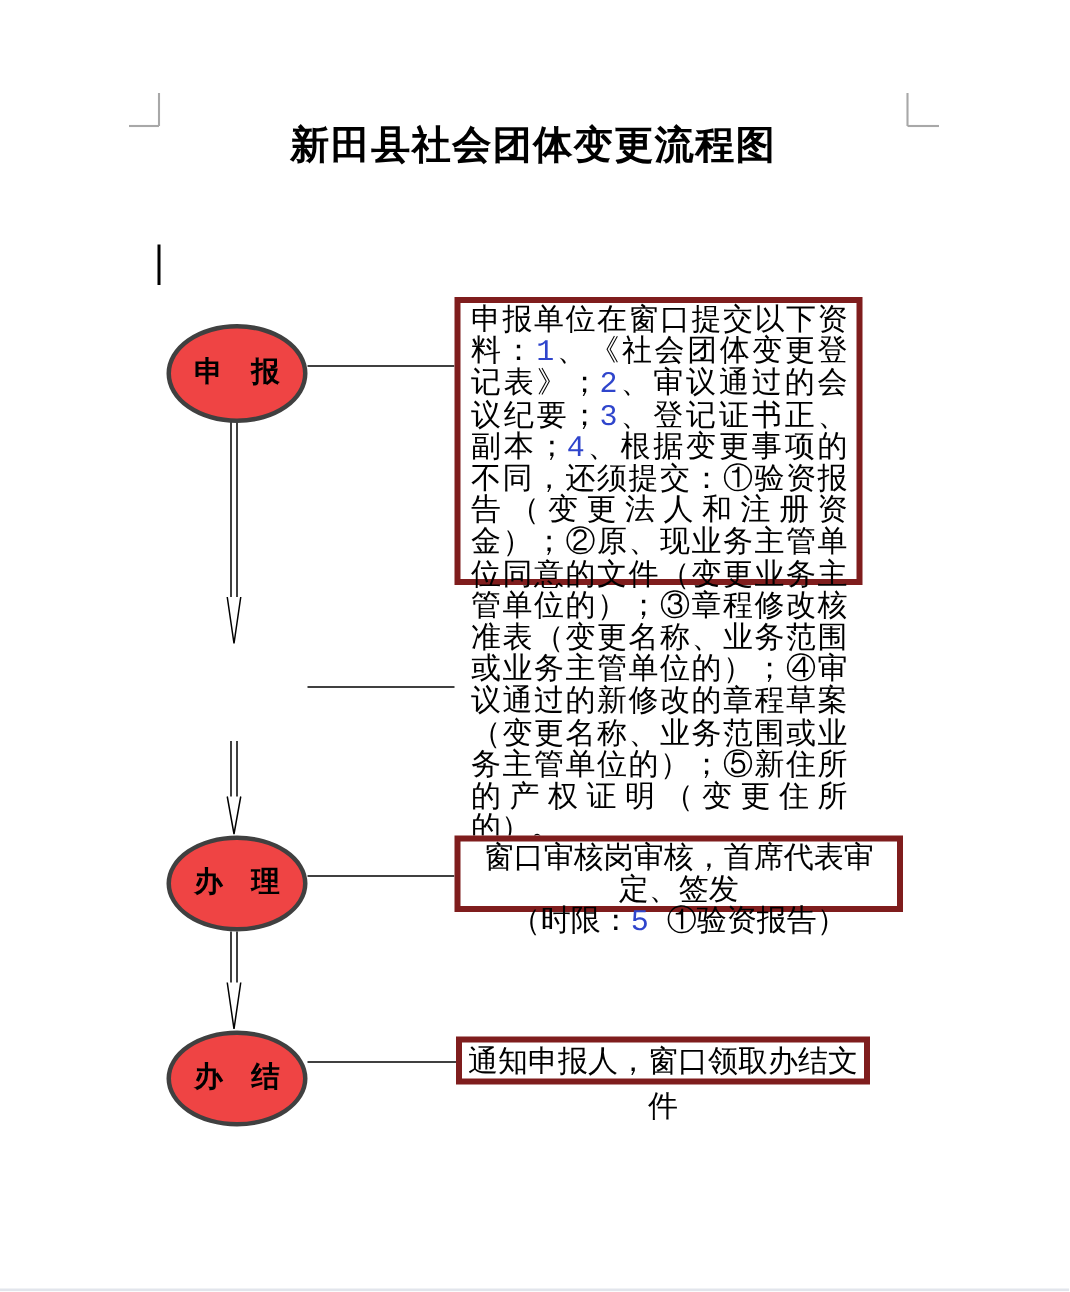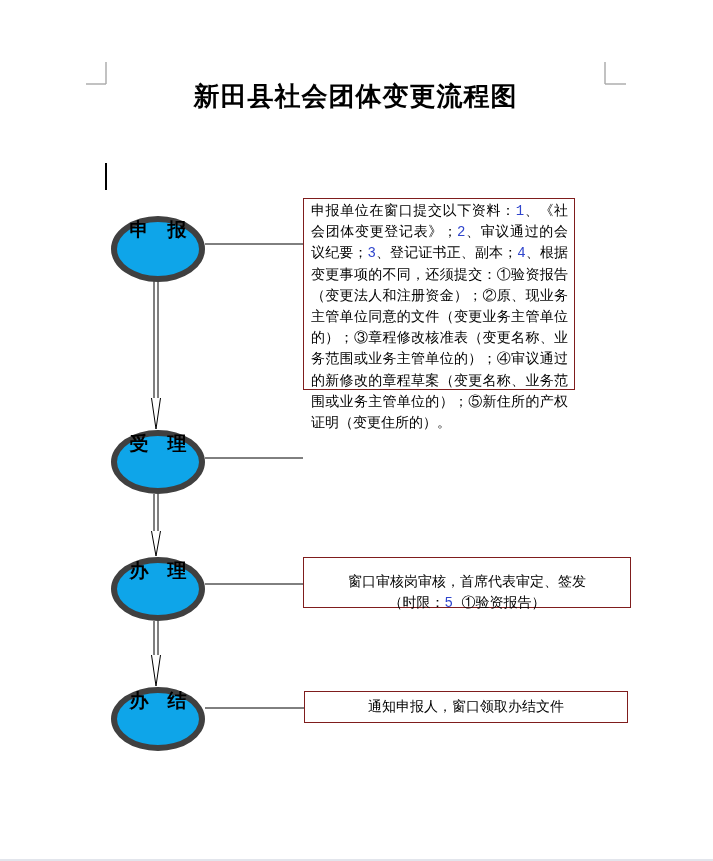--- a/index.html
+++ b/index.html
@@ -18,43 +18,43 @@
     letter-spacing:1px;
     white-space:nowrap;
   }
   .text-cursor{
     position:absolute;left:105px;top:163px;width:2px;height:27px;
     background:#000;
   }
   .flow-svg{position:absolute;left:0;top:0;width:713px;height:861px;}
   .node{
     position:absolute;width:94px;height:64px;
-    border:6px solid #404040;border-radius:50%;
-    display:flex;align-items:flex-start;justify-content:center;
-    background:#0ea5e9;
+    border:3px solid #404040;border-radius:50%;
+    display:flex;align-items:center;justify-content:center;
+    background:#ef4444;
     box-sizing:border-box;
   }
   .node-label{
     font-size:19px;font-weight:bold;line-height:1;
     white-space:nowrap;
   }
   .flow-box{
-    position:absolute;border:1px solid #7f1d1d;background:#fff;
+    position:absolute;border:4px solid #7f1d1d;background:#fff;
     box-sizing:border-box;
-    font-size:14px;
+    font-size:20px;
     white-space:pre-wrap;
   }
   .box-1{left:303px;top:198px;width:272px;height:192px;
     padding:2px 6px 0 7px;line-height:21.2px;
     text-align:justify;text-justify:inter-ideograph;}
   .box-2{left:303px;top:431px;width:272px;height:62px;
     padding-top:1px;line-height:20.5px;text-align:center;}
-  .box-3{left:303px;top:557px;width:328px;height:51px;
-    padding-top:14px;line-height:21px;text-align:center;}
-  .box-4{left:304px;top:691px;width:324px;height:32px;
+  .box-3{left:303px;top:557px;width:299px;height:51px;
+    padding-top:2px;line-height:21px;text-align:center;}
+  .box-4{left:304px;top:691px;width:276px;height:32px;
     line-height:30px;text-align:center;}
   .page-bottom-edge{
     position:absolute;left:0;bottom:0;width:713px;height:2px;
     background:#e2e5ec;
   }
 </style>
 </head>
 <body>
 
 <div class="page">
@@ -94,23 +94,20 @@
     </g>
   </svg>
 
   <div class="doc-title">新田县社会团体变更流程图</div>
 
   <div class="text-cursor"></div>
 
   <div class="node" style="left:111px;top:216px;height:66px;">
     <span class="node-label">申　报</span>
   </div>
-  <div class="node" style="left:111px;top:430px;">
-    <span class="node-label">受　理</span>
-  </div>
   <div class="node" style="left:111px;top:687px;">
     <span class="node-label">办　结</span>
   </div>
   <div class="node" style="left:111px;top:557px;">
     <span class="node-label">办　理</span>
   </div>
 
   <div class="flow-box box-1"><span>申报单位在窗口提交以下资料：</span><span style="color: rgb(47, 69, 204);">1</span><span>、《社会团体变更登记表》；</span><span style="color: rgb(47, 69, 204);">2</span><span>、审议通过的会议纪要；</span><span style="color: rgb(47, 69, 204);">3</span><span>、登记证书正、副本；</span><span style="color: rgb(47, 69, 204);">4</span><span>、根据变更事项的不同，还须提交：①验资报告（变更法人和注册资金）；②原、现业务主管单位同意的文件（变更业务主管单位的）；③章程修改核准表（变更名称、业务范围或业务主管单位的）；④审议通过的新修改的章程草案（变更名称、业务范围或业务主管单位的）；⑤新住所的产权证明（变更住所的）。</span></div>
   <div class="flow-box box-3"><span>窗口审核岗审核，首席代表审定、签发
 （时限：</span><span style="color: rgb(47, 69, 204);">5</span><span> ①验资报告）</span></div>

